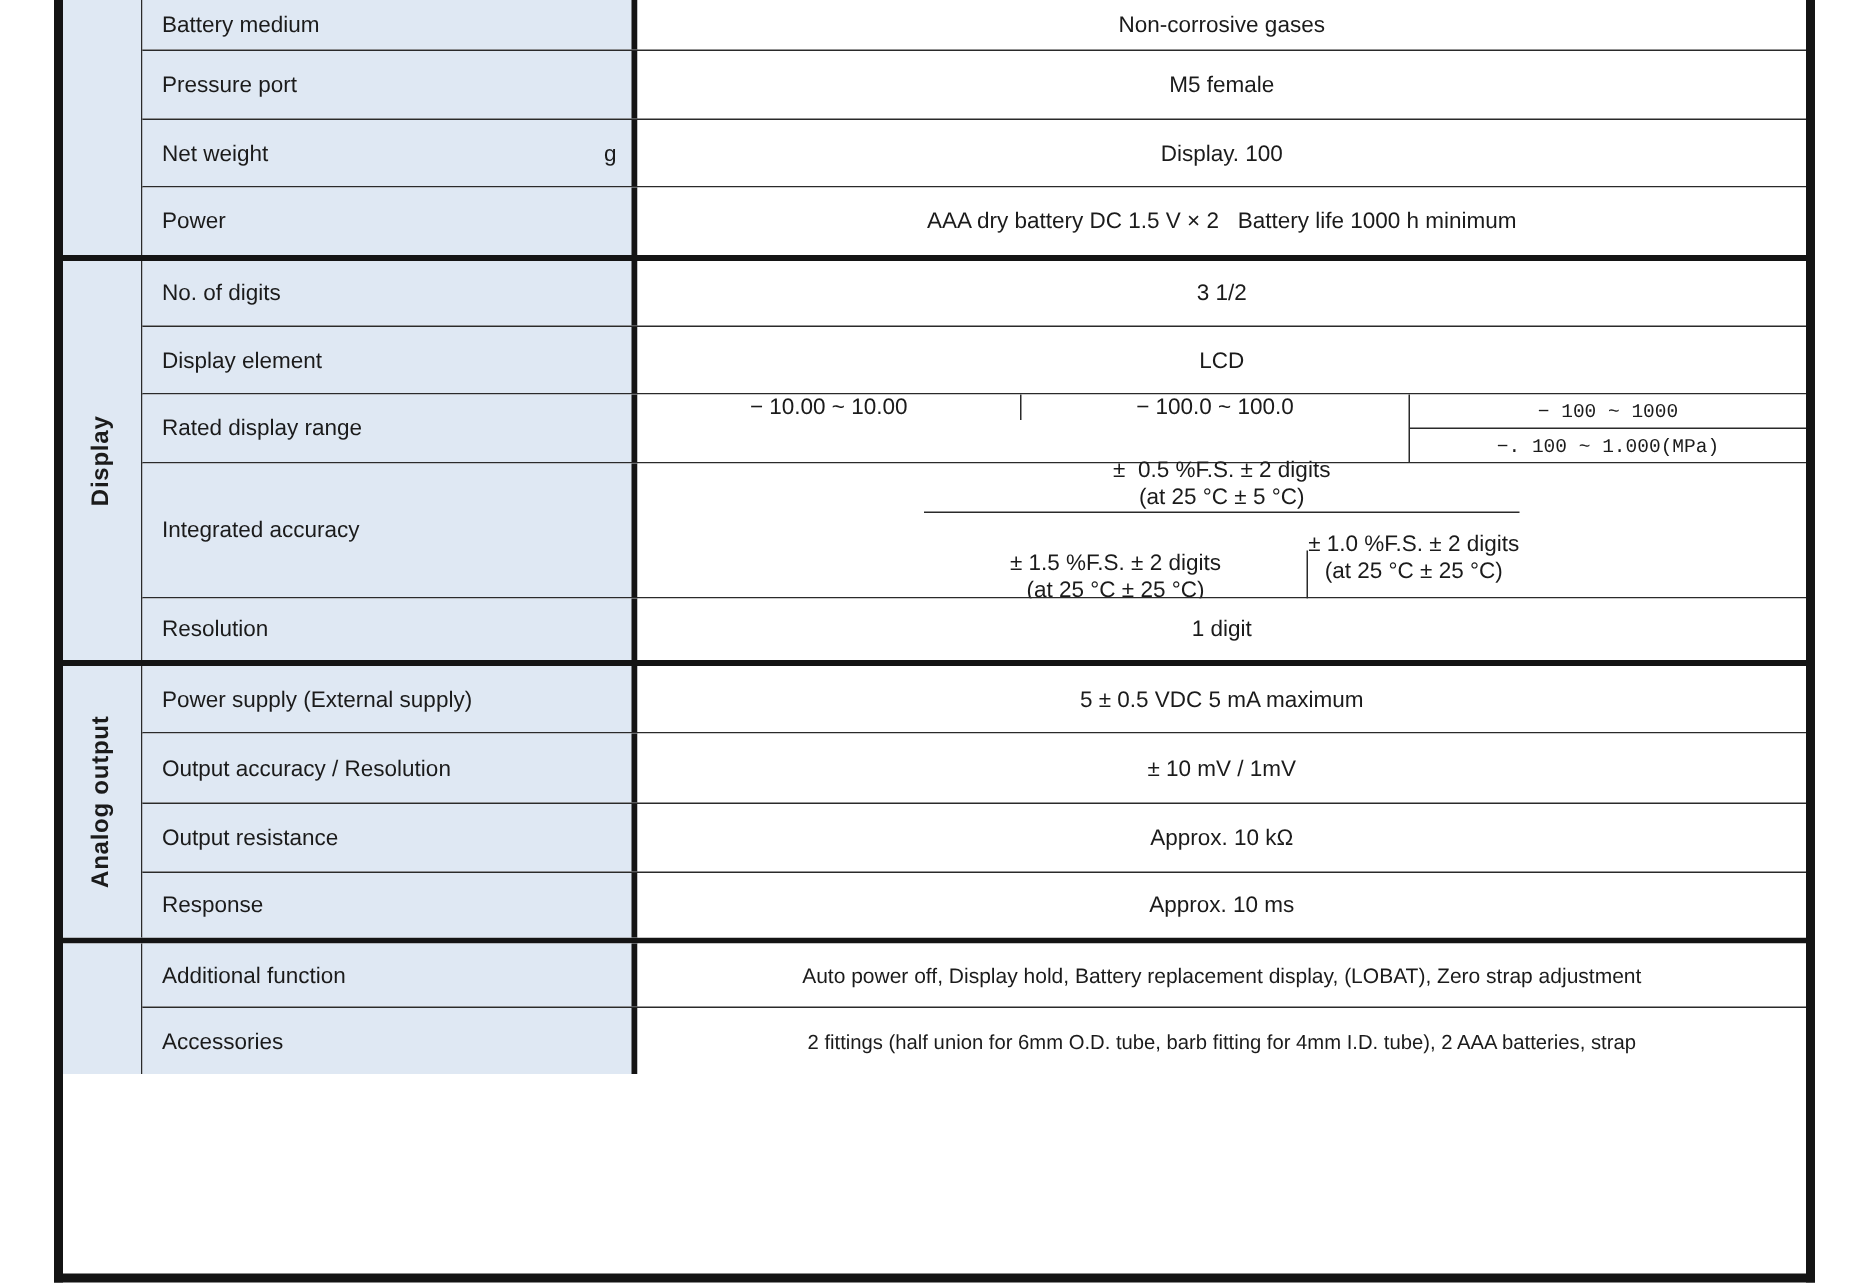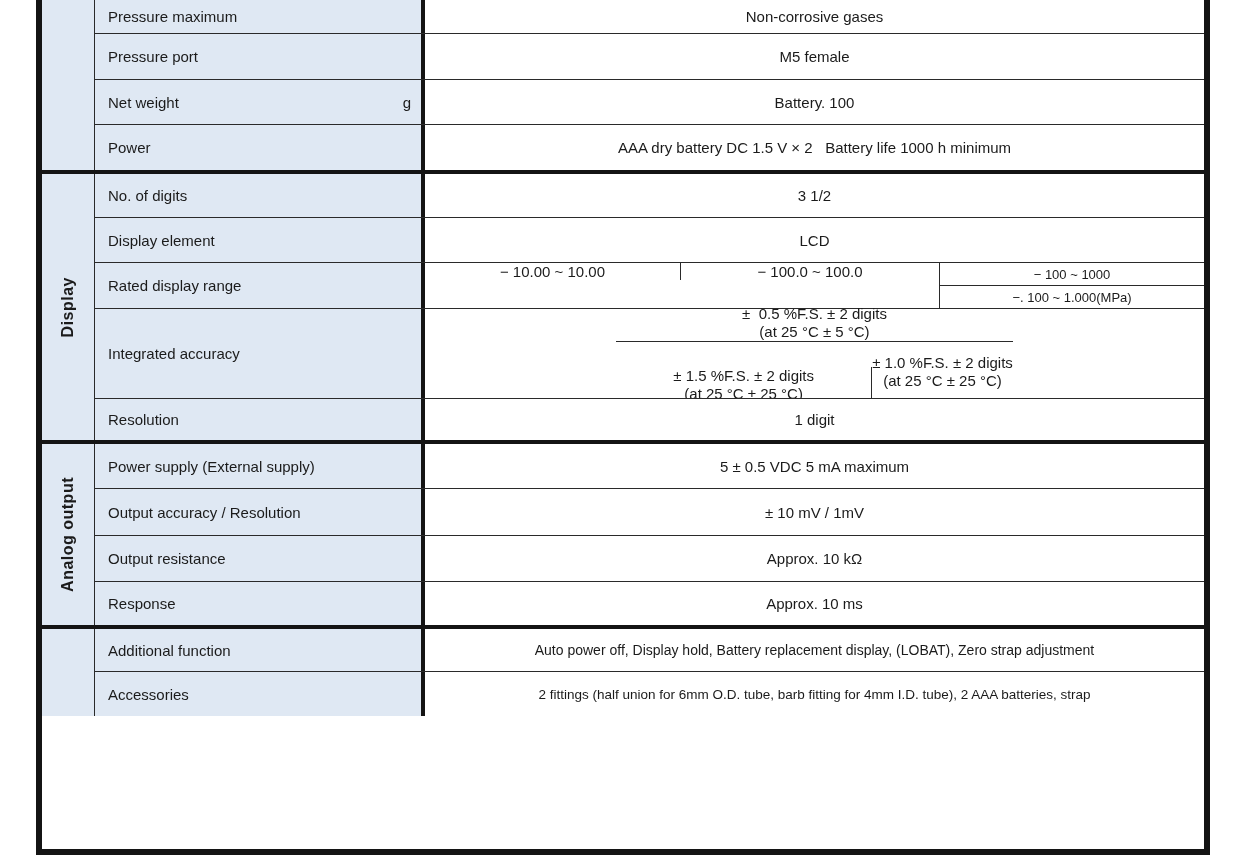--- a/index.html
+++ b/index.html
@@ -48,21 +48,21 @@
   .fs14{font-size:14px;}
   .fs135{font-size:13.5px;}
   
   .rh33{height:33px}.rh40{height:40px}.rh41{height:41px}.rh42{height:42px}
   .rh43{height:43px}.rh44{height:44px}.rh45{height:45px}.rh46{height:46px}.rh89{height:89px}
   
   .value-split{padding:0;display:flex;align-items:flex-start;}
   .vcol{display:flex;align-items:center;justify-content:center;text-align:center;}
   .vcol-1{flex:0 0 255px;}
   .vcol-2{flex:0 0 258px;border-left:1px solid #2a2a2a;}
-  .vcol-3{flex:1;border-left:1px solid #2a2a2a;flex-direction:column;align-items:stretch;padding:0;}
+  .vcol-3{flex:1;border-left:1px solid #2a2a2a;flex-direction:column;align-items:stretch;padding:0;font-family:Liberation Mono, monospace;}
   .vcol-3 .vsub{
     height:22px;display:flex;align-items:center;justify-content:center;
     font-size:13px;line-height:13px;
   }
   .vcol-3 .vsub + .vsub{border-top:1px solid #2a2a2a;}
   
   .value-acc{padding:0;display:flex;flex-direction:column;align-items:center;}
   .acc-top{
     height:43px;display:flex;flex-direction:column;align-items:center;justify-content:center;
     line-height:18px;font-size:15px;
@@ -78,36 +78,36 @@
 </head>
 <body>
 
 <div class="spec-table">
 
   <div class="section">
     <div class="group-col"></div>
     <div class="rows">
       <div class="row rh33">
         <div class="param">
-            <span class="plabel">Pressure maximum</span>
+            <span class="plabel">Battery medium</span>
           </div>
         <div class="value">Non-corrosive gases</div>
       </div>
       <div class="row rh45">
         <div class="param">
             <span class="plabel">Pressure port</span>
           </div>
         <div class="value">M5 female</div>
       </div>
       <div class="row rh44">
         <div class="param">
           <span class="plabel">Net weight</span>
           <span class="punit">g</span>
         </div>
-        <div class="value">Battery. 100</div>
+        <div class="value">Display. 100</div>
       </div>
       <div class="row rh45">
         <div class="param">
             <span class="plabel">Power</span>
           </div>
         <div class="value">AAA dry battery DC 1.5 V × 2&nbsp; &nbsp;Battery life 1000 h minimum</div>
       </div>
     </div>
   </div>
 

